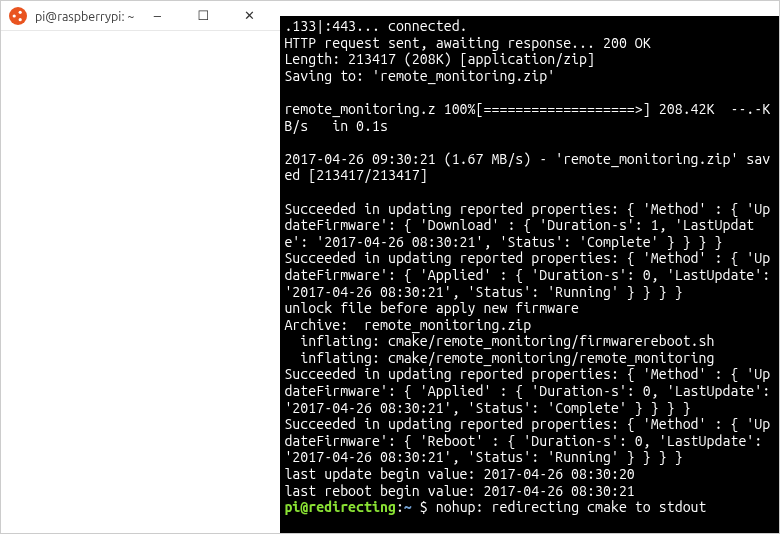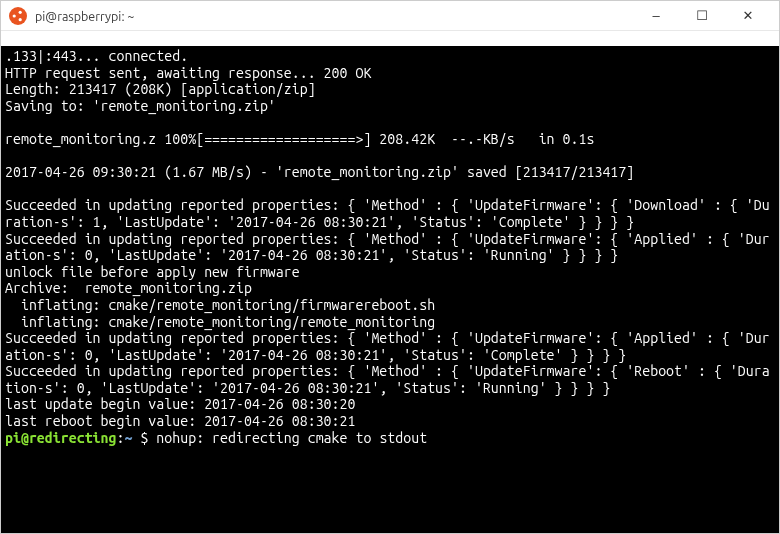--- a/index.html
+++ b/index.html
@@ -1,17 +1,17 @@
 <!DOCTYPE html>
 <html><head>
 <meta charset="utf-8">
 <style>
   * { margin: 0; padding: 0; box-sizing: border-box; }
   html, body { width: 780px; height: 534px; overflow: hidden; font-family: "Ubuntu", "Segoe UI", sans-serif; background: #fff; }
-  .window { width: 780px; height: 534px; display: flex; flex-direction: column; border: 1px solid #ccc; background: #fff; }
+  .window { width: 780px; height: 534px; display: flex; flex-direction: row; border: 1px solid #ccc; background: #fff; }
   .titlebar { height: 30px; display: flex; align-items: center; background: #fff; border-bottom: 1px solid #e8e8e8; padding: 0 8px; }
   .titlebar .app-icon { width: 18px; height: 18px; display: flex; align-items: center; justify-content: center; margin-right: 8px; }
   .titlebar .title { flex: 1; font-size: 12.5px; color: #3c3c3c; }
   .titlebar .win-controls { display: flex; gap: 0; }
   .titlebar .win-btn { width: 46px; height: 30px; display: flex; align-items: center; justify-content: center; font-size: 13px; color: #333; cursor: pointer; background: transparent; border: none; }
   .terminal {
     flex: 1;
     background: #000;
     color: #fefefe;
     font-family: "Ubuntu Mono", "DejaVu Sans Mono", "Consolas", monospace;

